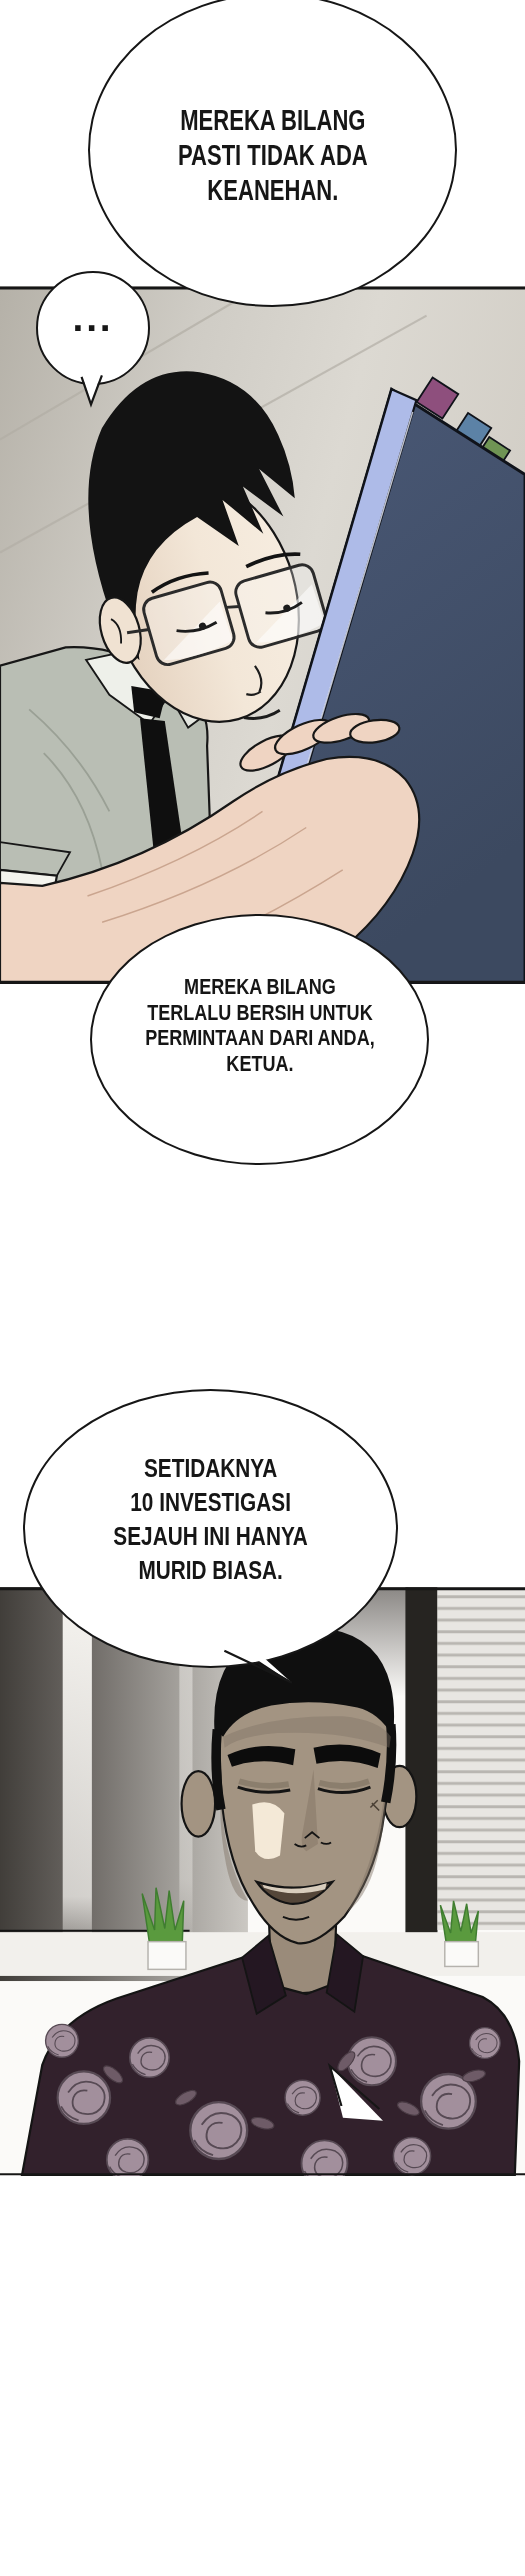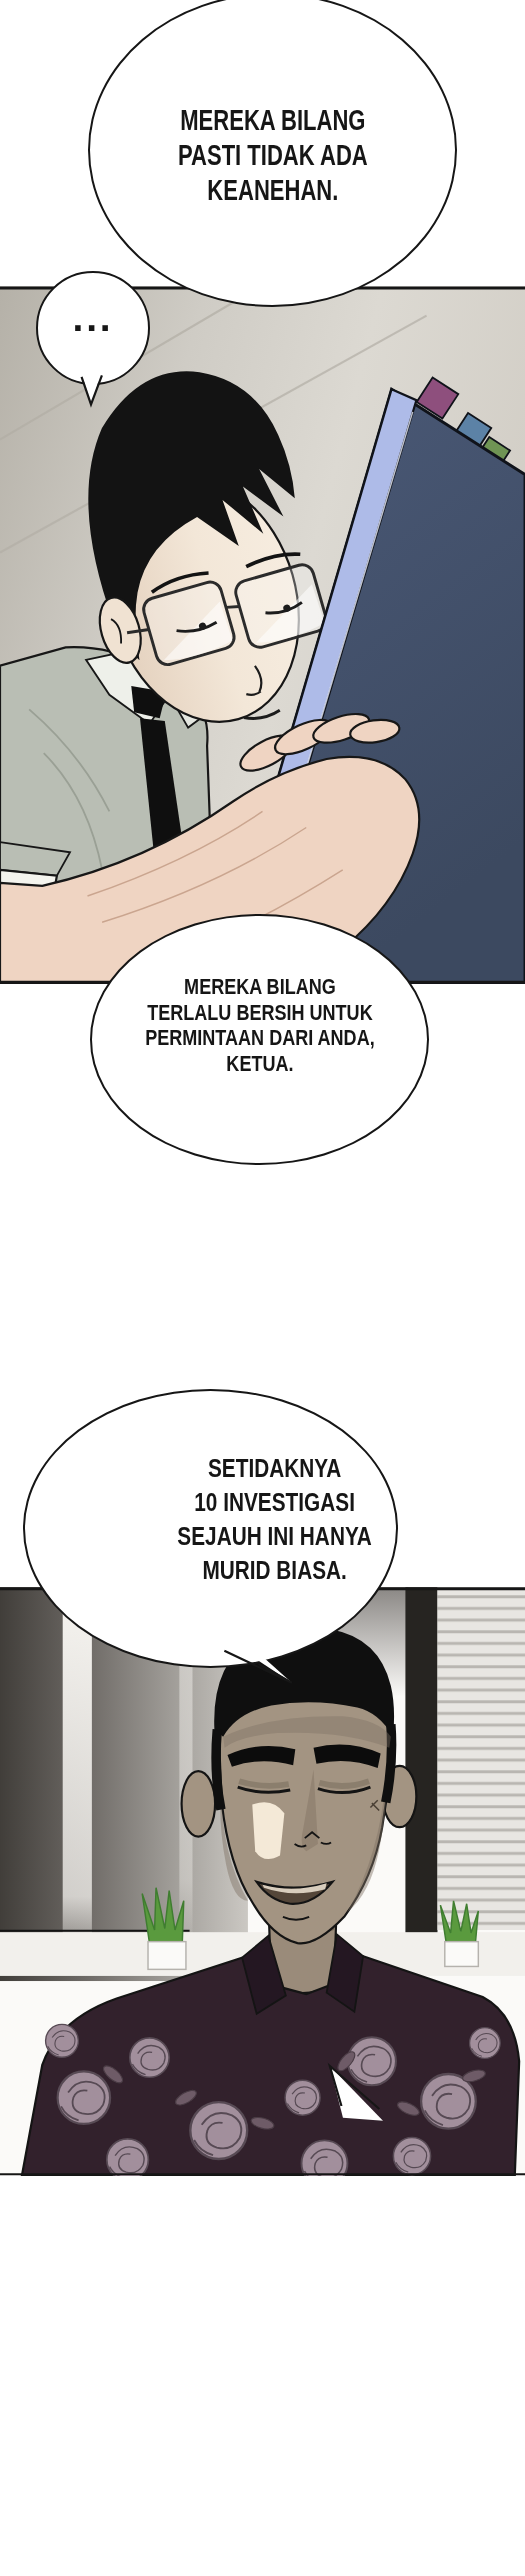--- a/index.html
+++ b/index.html
@@ -15,21 +15,21 @@
           display:flex;flex-direction:column;align-items:center;justify-content:center;
           z-index:3;color:#161616;font-weight:bold;text-align:center;}
   .lines{display:flex;flex-direction:column;align-items:center;}
   .lines div{white-space:nowrap;}
   #bubble-top{left:88px;top:-7.3px;width:369px;height:314px;padding-top:11.7px;box-sizing:border-box;}
   #bubble-top .lines{font-size:29px;line-height:35px;transform:scaleX(.76);}
   #bubble-ellipsis{left:36px;top:271px;width:114px;height:114px;padding-bottom:22px;box-sizing:border-box;}
   #bubble-ellipsis .lines{font-size:39px;line-height:39px;letter-spacing:2.9px;font-weight:900;}
   #bubble-middle{left:90px;top:914px;width:339px;height:251px;padding-bottom:29px;box-sizing:border-box;}
   #bubble-middle .lines{font-size:22px;line-height:25.5px;transform:scaleX(.82);}
-  #bubble-investigation{left:23.4px;top:1389px;width:375px;height:279px;padding-bottom:19px;box-sizing:border-box;align-items:flex-end;}
+  #bubble-investigation{left:23.4px;top:1389px;width:375px;height:279px;padding-bottom:19px;box-sizing:border-box;}
   #bubble-investigation .lines{font-size:26px;line-height:34px;transform:scaleX(.80);}
   #bubble-bottom{left:223px;top:2097px;width:287px;height:237px;padding-bottom:26px;box-sizing:border-box;}
   #bubble-bottom .lines{font-size:22px;line-height:25.5px;transform:scaleX(.78);}
   .tail{position:absolute;z-index:4;}
 </style>
 </head>
 <body>
 
 <div class="page">
 

